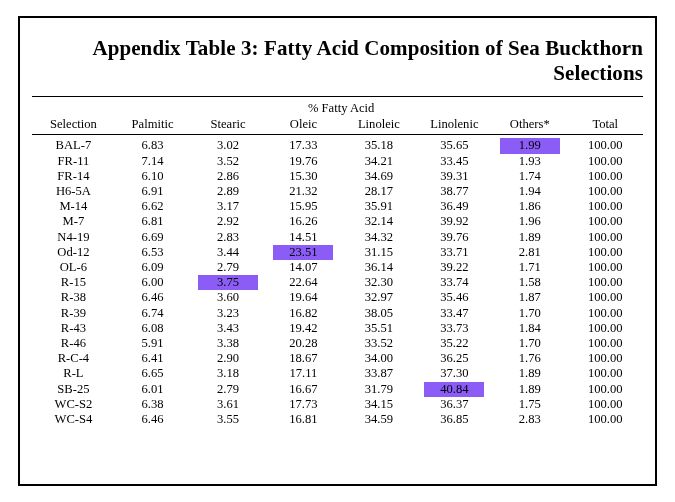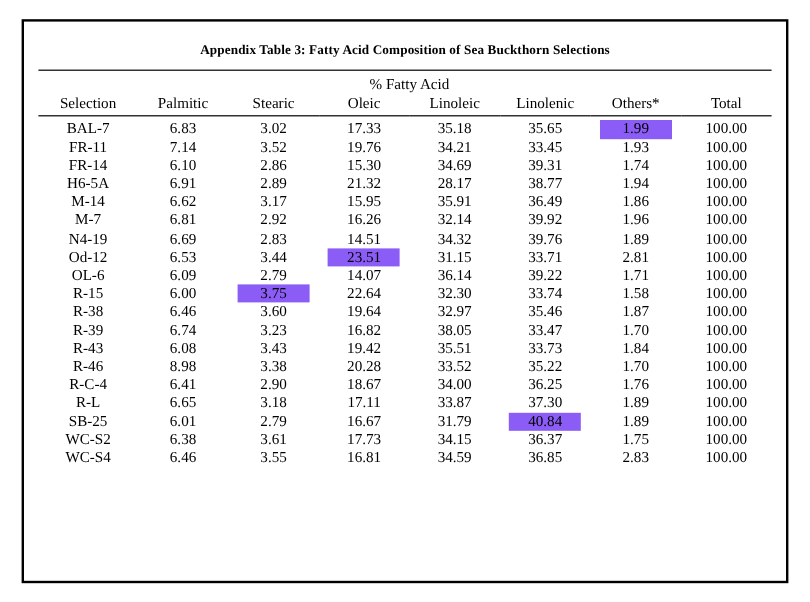--- a/index.html
+++ b/index.html
@@ -22,23 +22,23 @@
     padding: 16px 18px 10px 18px;
   }
   .frame {
     border: 2px solid #000;
     height: 470px;
     box-sizing: border-box;
     padding: 10px 12px 6px 12px;
     position: relative;
   }
   .title {
-    text-align: center;
+    text-align: right;
     font-weight: bold;
-    font-size: 11px;
+    font-size: 21px;
     letter-spacing: 0.1px;
     padding: 8px 0 10px 0;
   }
   .rule {
     border-top: 1.6px solid #000;
     margin: 0 0 0 0;
   }
   table.data {
     width: 100%;
     border-collapse: collapse;
@@ -232,21 +232,21 @@
             <td class="num-col"><span class="cellbox">6.08</span></td>
             <td class="num-col"><span class="cellbox">3.43</span></td>
             <td class="num-col"><span class="cellbox">19.42</span></td>
             <td class="num-col"><span class="cellbox">35.51</span></td>
             <td class="num-col"><span class="cellbox">33.73</span></td>
             <td class="num-col"><span class="cellbox">1.84</span></td>
             <td class="num-col"><span class="cellbox">100.00</span></td>
           </tr>
           <tr>
             <td class="sel-col"><span class="cellbox">R-46</span></td>
-            <td class="num-col"><span class="cellbox">8.98</span></td>
+            <td class="num-col"><span class="cellbox">5.91</span></td>
             <td class="num-col"><span class="cellbox">3.38</span></td>
             <td class="num-col"><span class="cellbox">20.28</span></td>
             <td class="num-col"><span class="cellbox">33.52</span></td>
             <td class="num-col"><span class="cellbox">35.22</span></td>
             <td class="num-col"><span class="cellbox">1.70</span></td>
             <td class="num-col"><span class="cellbox">100.00</span></td>
           </tr>
           <tr>
             <td class="sel-col"><span class="cellbox">R-C-4</span></td>
             <td class="num-col"><span class="cellbox">6.41</span></td>

